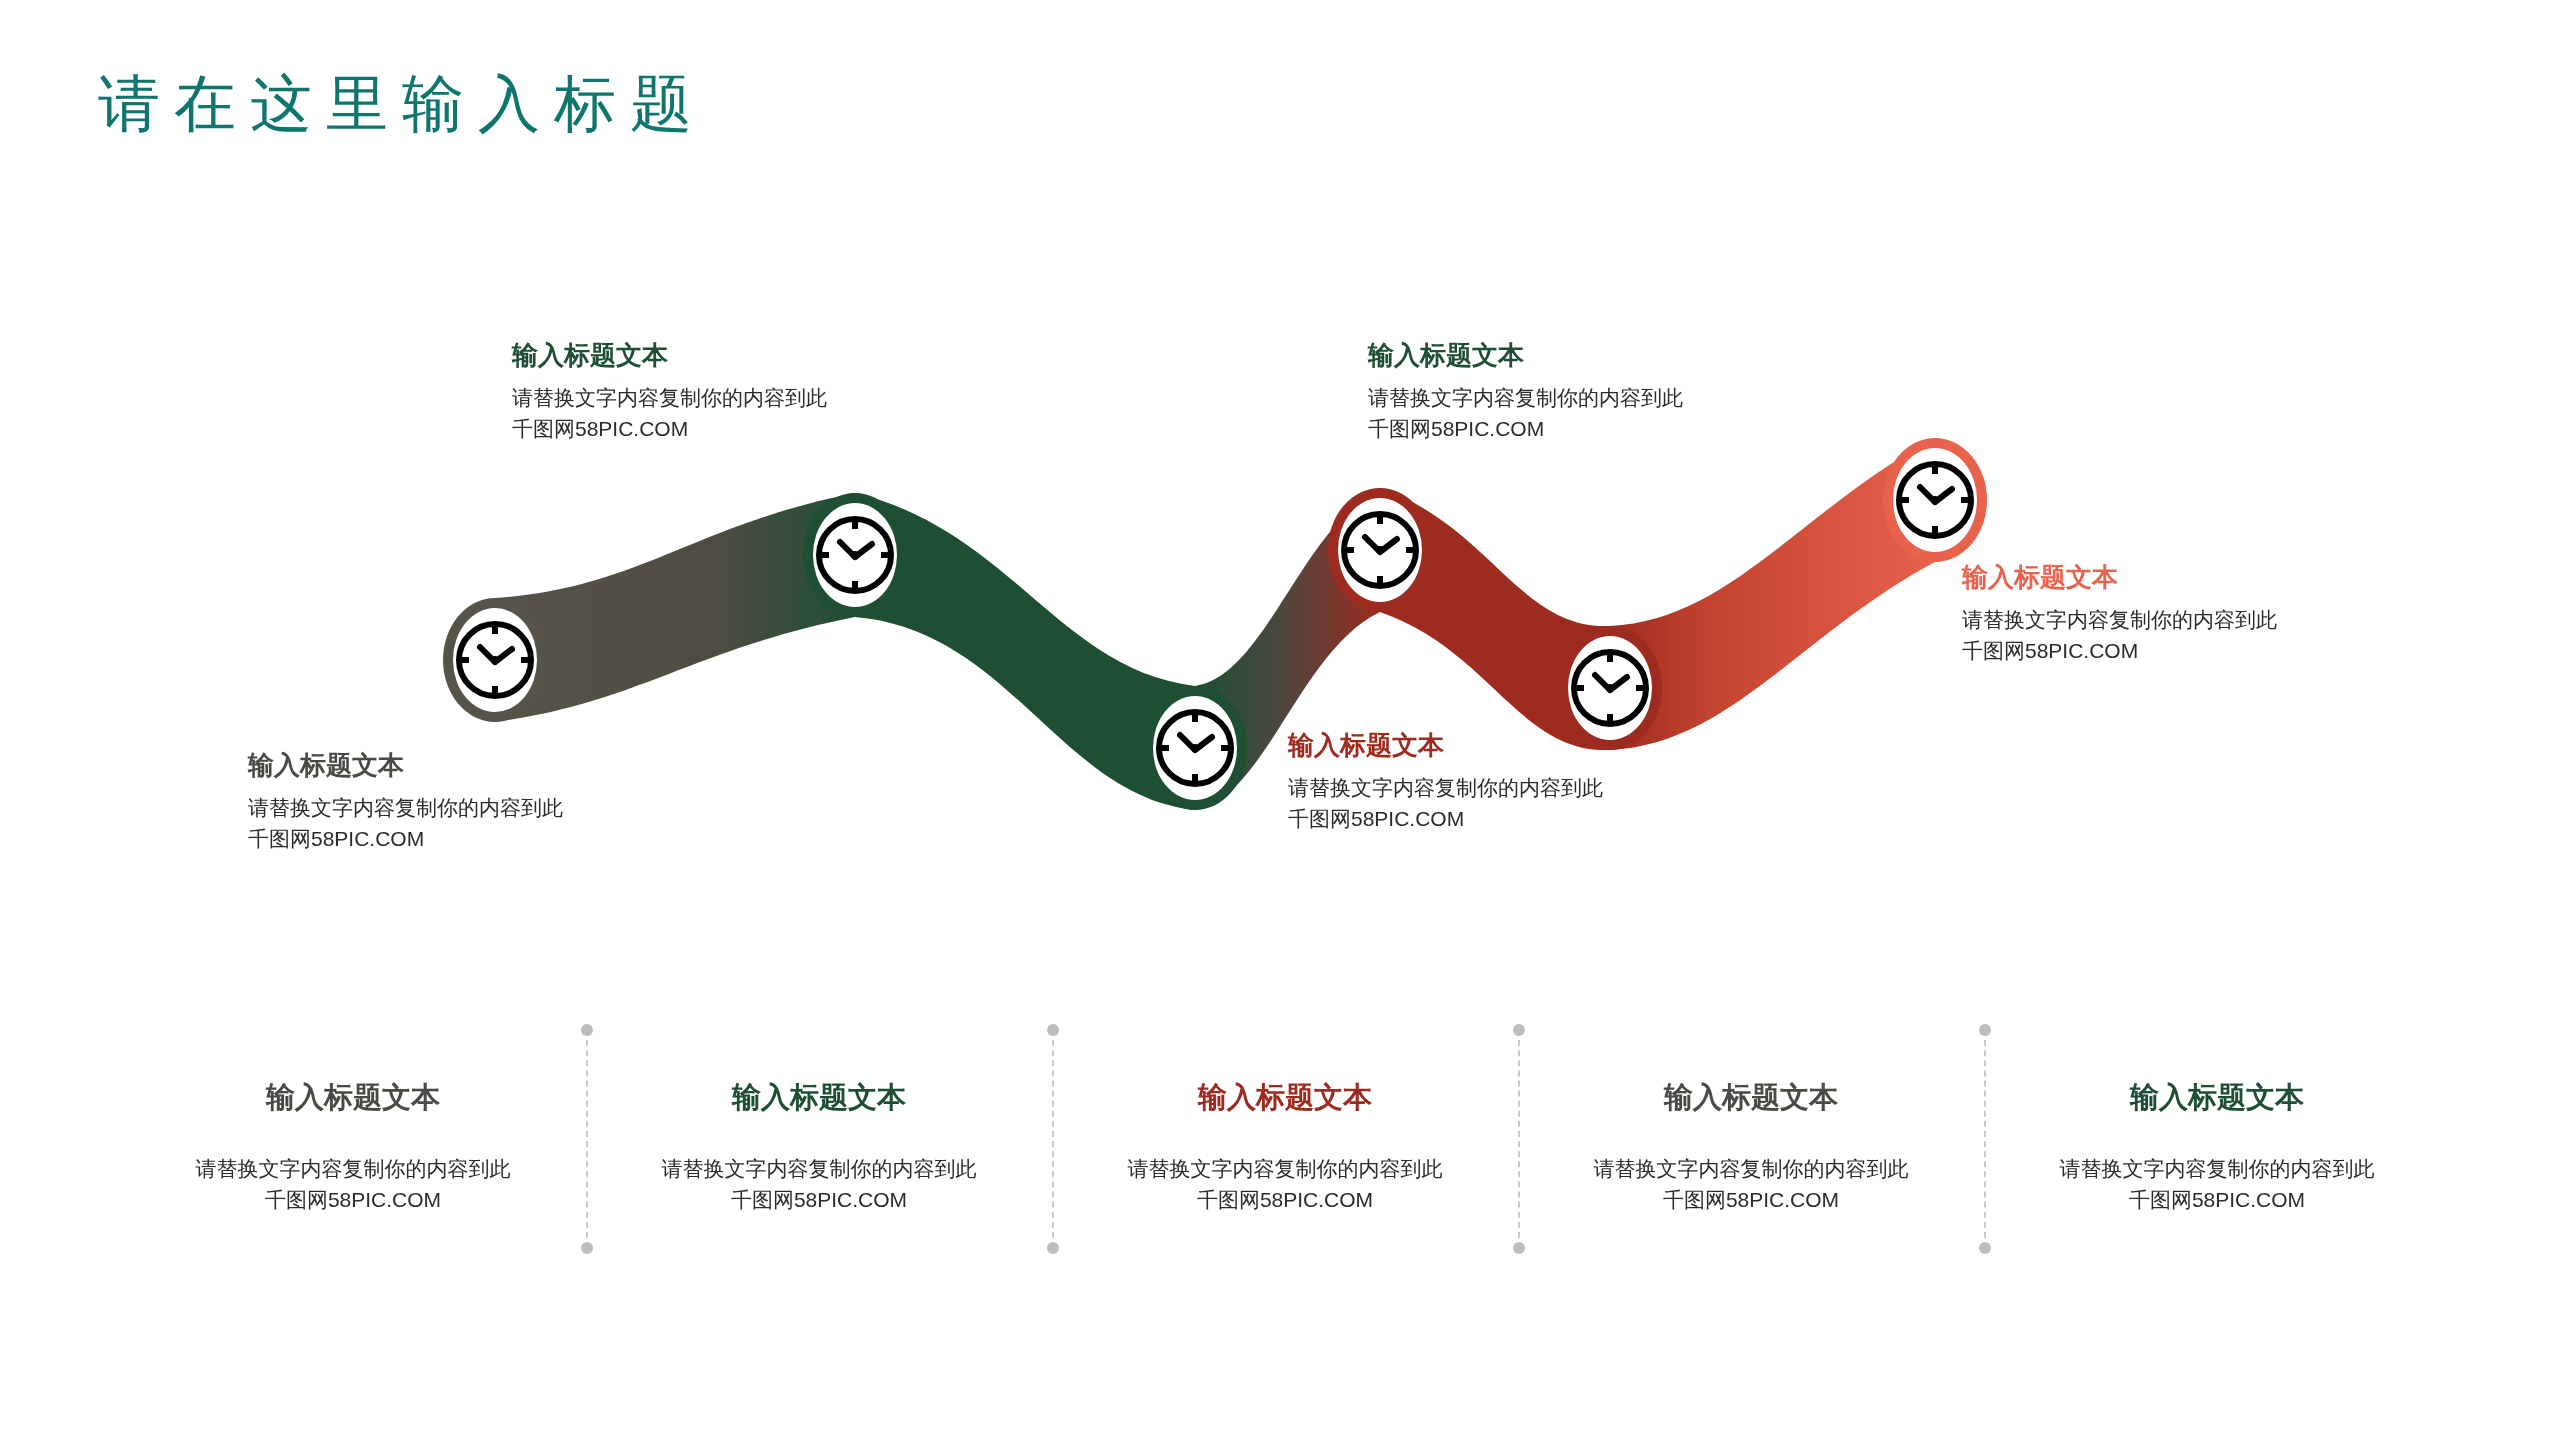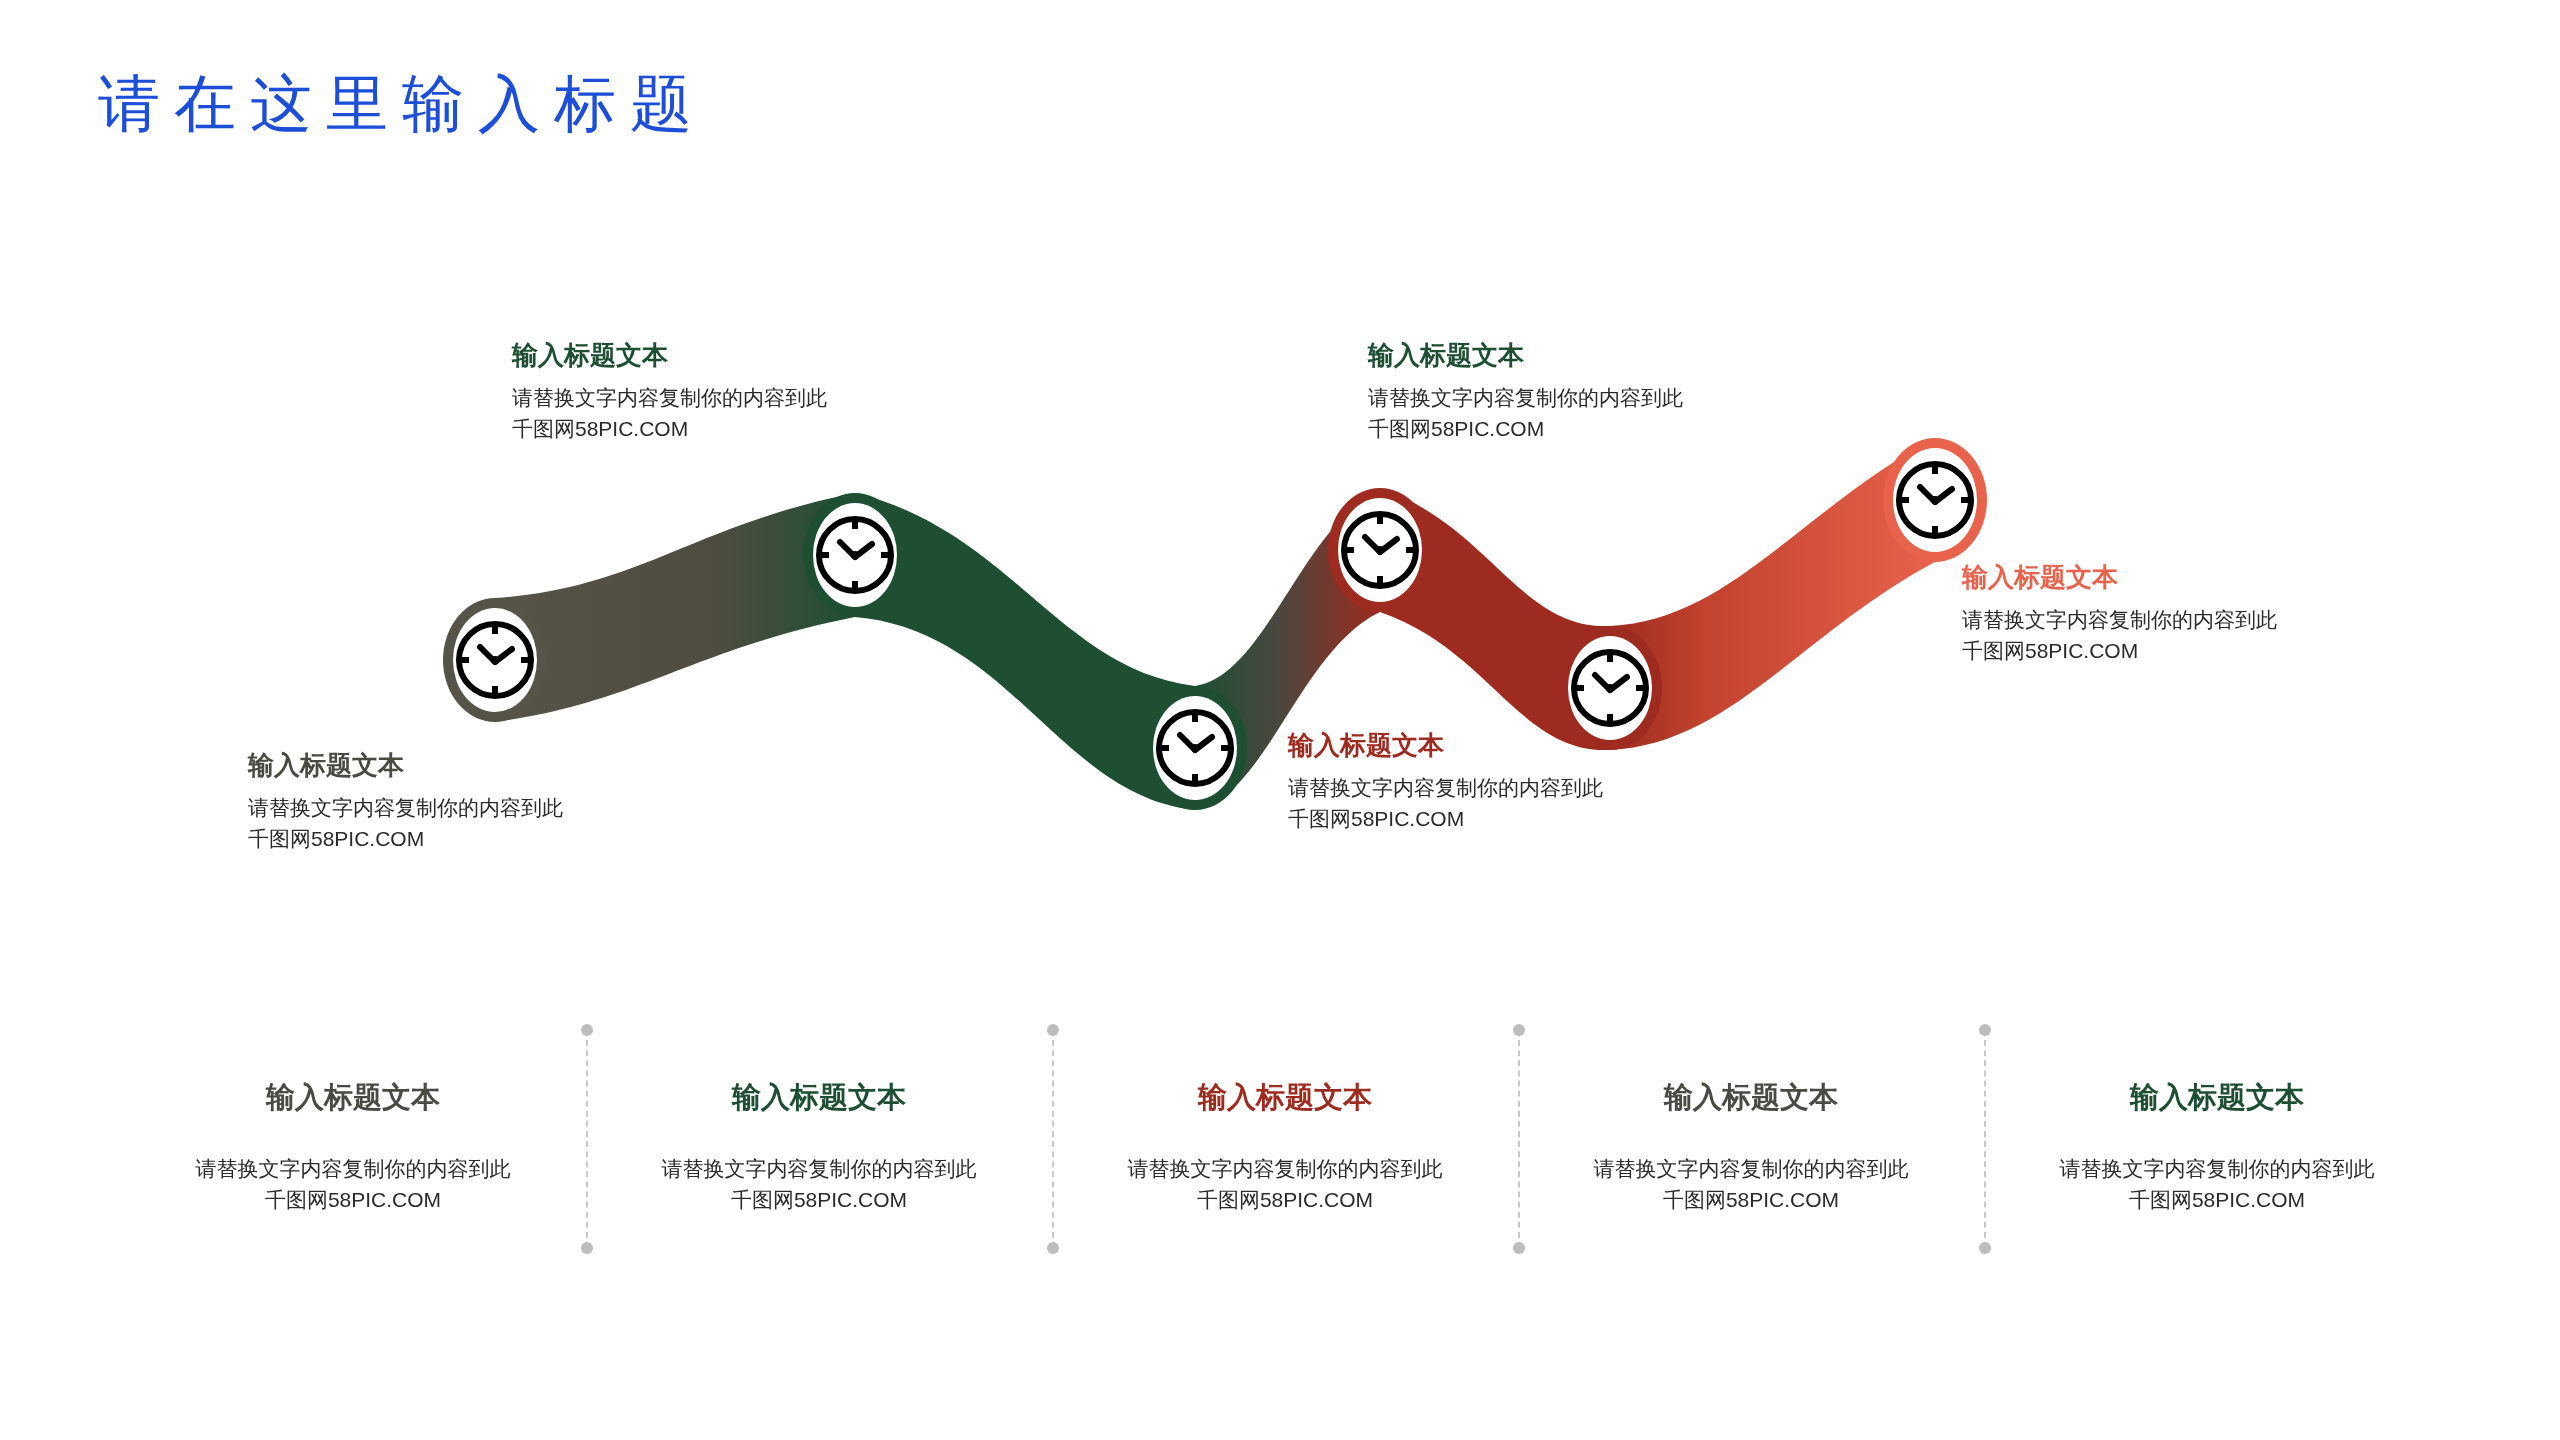--- a/index.html
+++ b/index.html
@@ -66,21 +66,21 @@
   }
   .divider::before{top:-6px;}
   .divider::after{bottom:-6px;}
   .bottom-item:first-child .divider{display:none;}
 </style>
 </head>
 <body style="background: rgb(255, 255, 255);">
 
 <div class="slide">
 
-  <div class="page-title" style="color: #1d4ed8;">请在这里输入标题</div>
+  <div class="page-title" style="color: #0f766e;">请在这里输入标题</div>
 
   <div class="wave-wrap">
     <svg class="wave-svg" viewBox="0 0 2560 520" xmlns="http://www.w3.org/2000/svg">
       <defs>
         <linearGradient id="gseg1" x1="0" y1="0" x2="1" y2="0">
           <stop offset="0%" stop-color="#565449"></stop>
           <stop offset="62%" stop-color="#4e4c41"></stop>
           <stop offset="100%" stop-color="#1e4f33"></stop>
         </linearGradient>
         <linearGradient id="gseg2" x1="0" y1="0" x2="1" y2="0">

